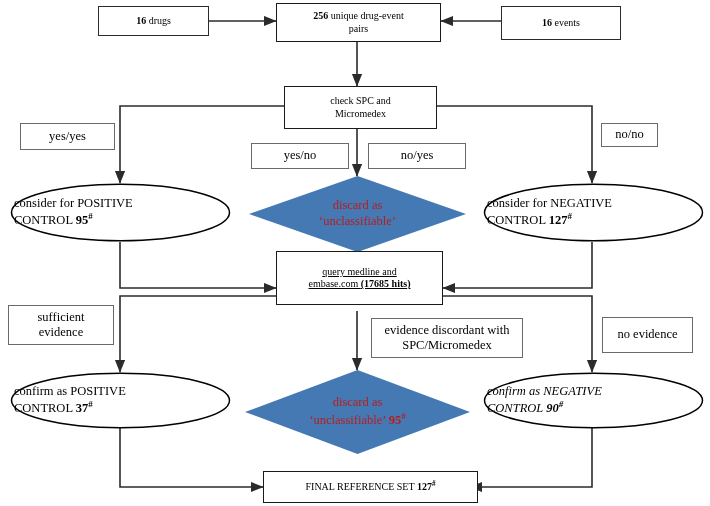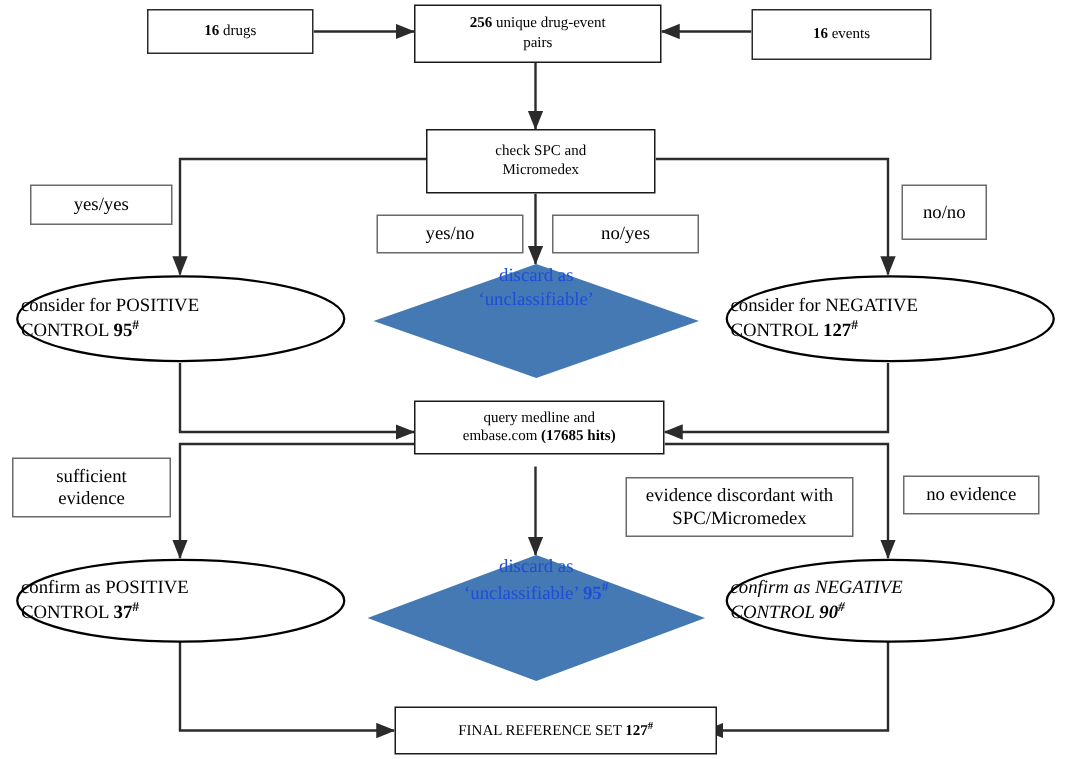--- a/index.html
+++ b/index.html
@@ -77,24 +77,25 @@
     left: 0;
     top: 0;
   }
   .diamond-txt {
     position: absolute;
     left: 0;
     top: 0;
     width: 100%;
     height: 100%;
     display: flex;
+    align-items: center;
     justify-content: center;
     text-align: center;
     line-height: 1.25;
-    color: #1d4ed8;
+    color: #b91c1c;
   }
   b { font-weight: bold; }
   .sup {
     font-size: 0.72em;
     vertical-align: super;
     font-weight: bold;
   }
   .f13 { font-size: 10px; }
   .f125 { font-size: 12.5px; }
 </style>
@@ -166,21 +167,21 @@
   </div>
 
   <div class="node rect thin f125" style="left:251px; top:143px; width:98px; height:26px;">
     <span class="label-txt">yes/no</span>
   </div>
 
   <div class="node rect thin f125" style="left:368px; top:143px; width:98px; height:26px;">
     <span class="label-txt">no/yes</span>
   </div>
 
-  <div class="node rect thin f125" style="left:601px; top:123px; width:57px; height:37px;">
+  <div class="node rect thin f125" style="left:601px; top:123px; width:57px; height:24px;">
     <span class="label-txt">no/no</span>
   </div>
 
   <div class="ellipse-wrap" style="left:10px; top:183px; width:221px; height:59px;">
     <svg width="221" height="59" viewBox="0 0 221 59">
       <ellipse cx="110.5" cy="29.5" rx="109" ry="28.2" fill="#ffffff" stroke="#000000" stroke-width="1.5"></ellipse>
     </svg>
     <div class="ellipse-txt f125">
       <span class="label-txt">
         <span>consider for POSITIVE</span><br>
@@ -206,42 +207,42 @@
       <ellipse cx="110.5" cy="29.5" rx="109" ry="28.2" fill="#ffffff" stroke="#000000" stroke-width="1.5"></ellipse>
     </svg>
     <div class="ellipse-txt f125">
       <span class="label-txt">
         <span>consider for NEGATIVE</span><br>
         <span>CONTROL </span><b>127</b><span class="sup">#</span>
       </span>
     </div>
   </div>
 
-  <div class="node rect thick f13" style="left:276px; top:267px; width:167px; height:36px;">
+  <div class="node rect thick f13" style="left:276px; top:251px; width:167px; height:54px;text-decoration:underline;">
     <span class="label-txt">
       <span>query medline and</span><br>
       <span>embase.com </span><b>(17685 hits)</b>
     </span>
   </div>
 
   <div class="node rect thin f125" style="left:8px; top:305px; width:106px; height:40px;">
     <span class="label-txt">
       <span>sufficient</span><br>
       <span>evidence</span>
     </span>
   </div>
 
-  <div class="node rect thin f125" style="left:371px; top:318px; width:152px; height:40px;margin-left:46px;">
+  <div class="node rect thin f125" style="left:371px; top:318px; width:152px; height:40px;">
     <span class="label-txt">
       <span>evidence discordant with</span><br>
       <span>SPC/Micromedex</span>
     </span>
   </div>
 
-  <div class="node rect thin f125" style="left:602px; top:317px; width:91px; height:26px;">
+  <div class="node rect thin f125" style="left:602px; top:317px; width:91px; height:36px;">
     <span class="label-txt">no evidence</span>
   </div>
 
   <div class="ellipse-wrap" style="left:10px; top:372px; width:221px; height:57px;">
     <svg width="221" height="57" viewBox="0 0 221 57">
       <ellipse cx="110.5" cy="28.5" rx="109" ry="27.2" fill="#ffffff" stroke="#000000" stroke-width="1.5"></ellipse>
     </svg>
     <div class="ellipse-txt f125">
       <span class="label-txt">
         <span>confirm as POSITIVE</span><br>

